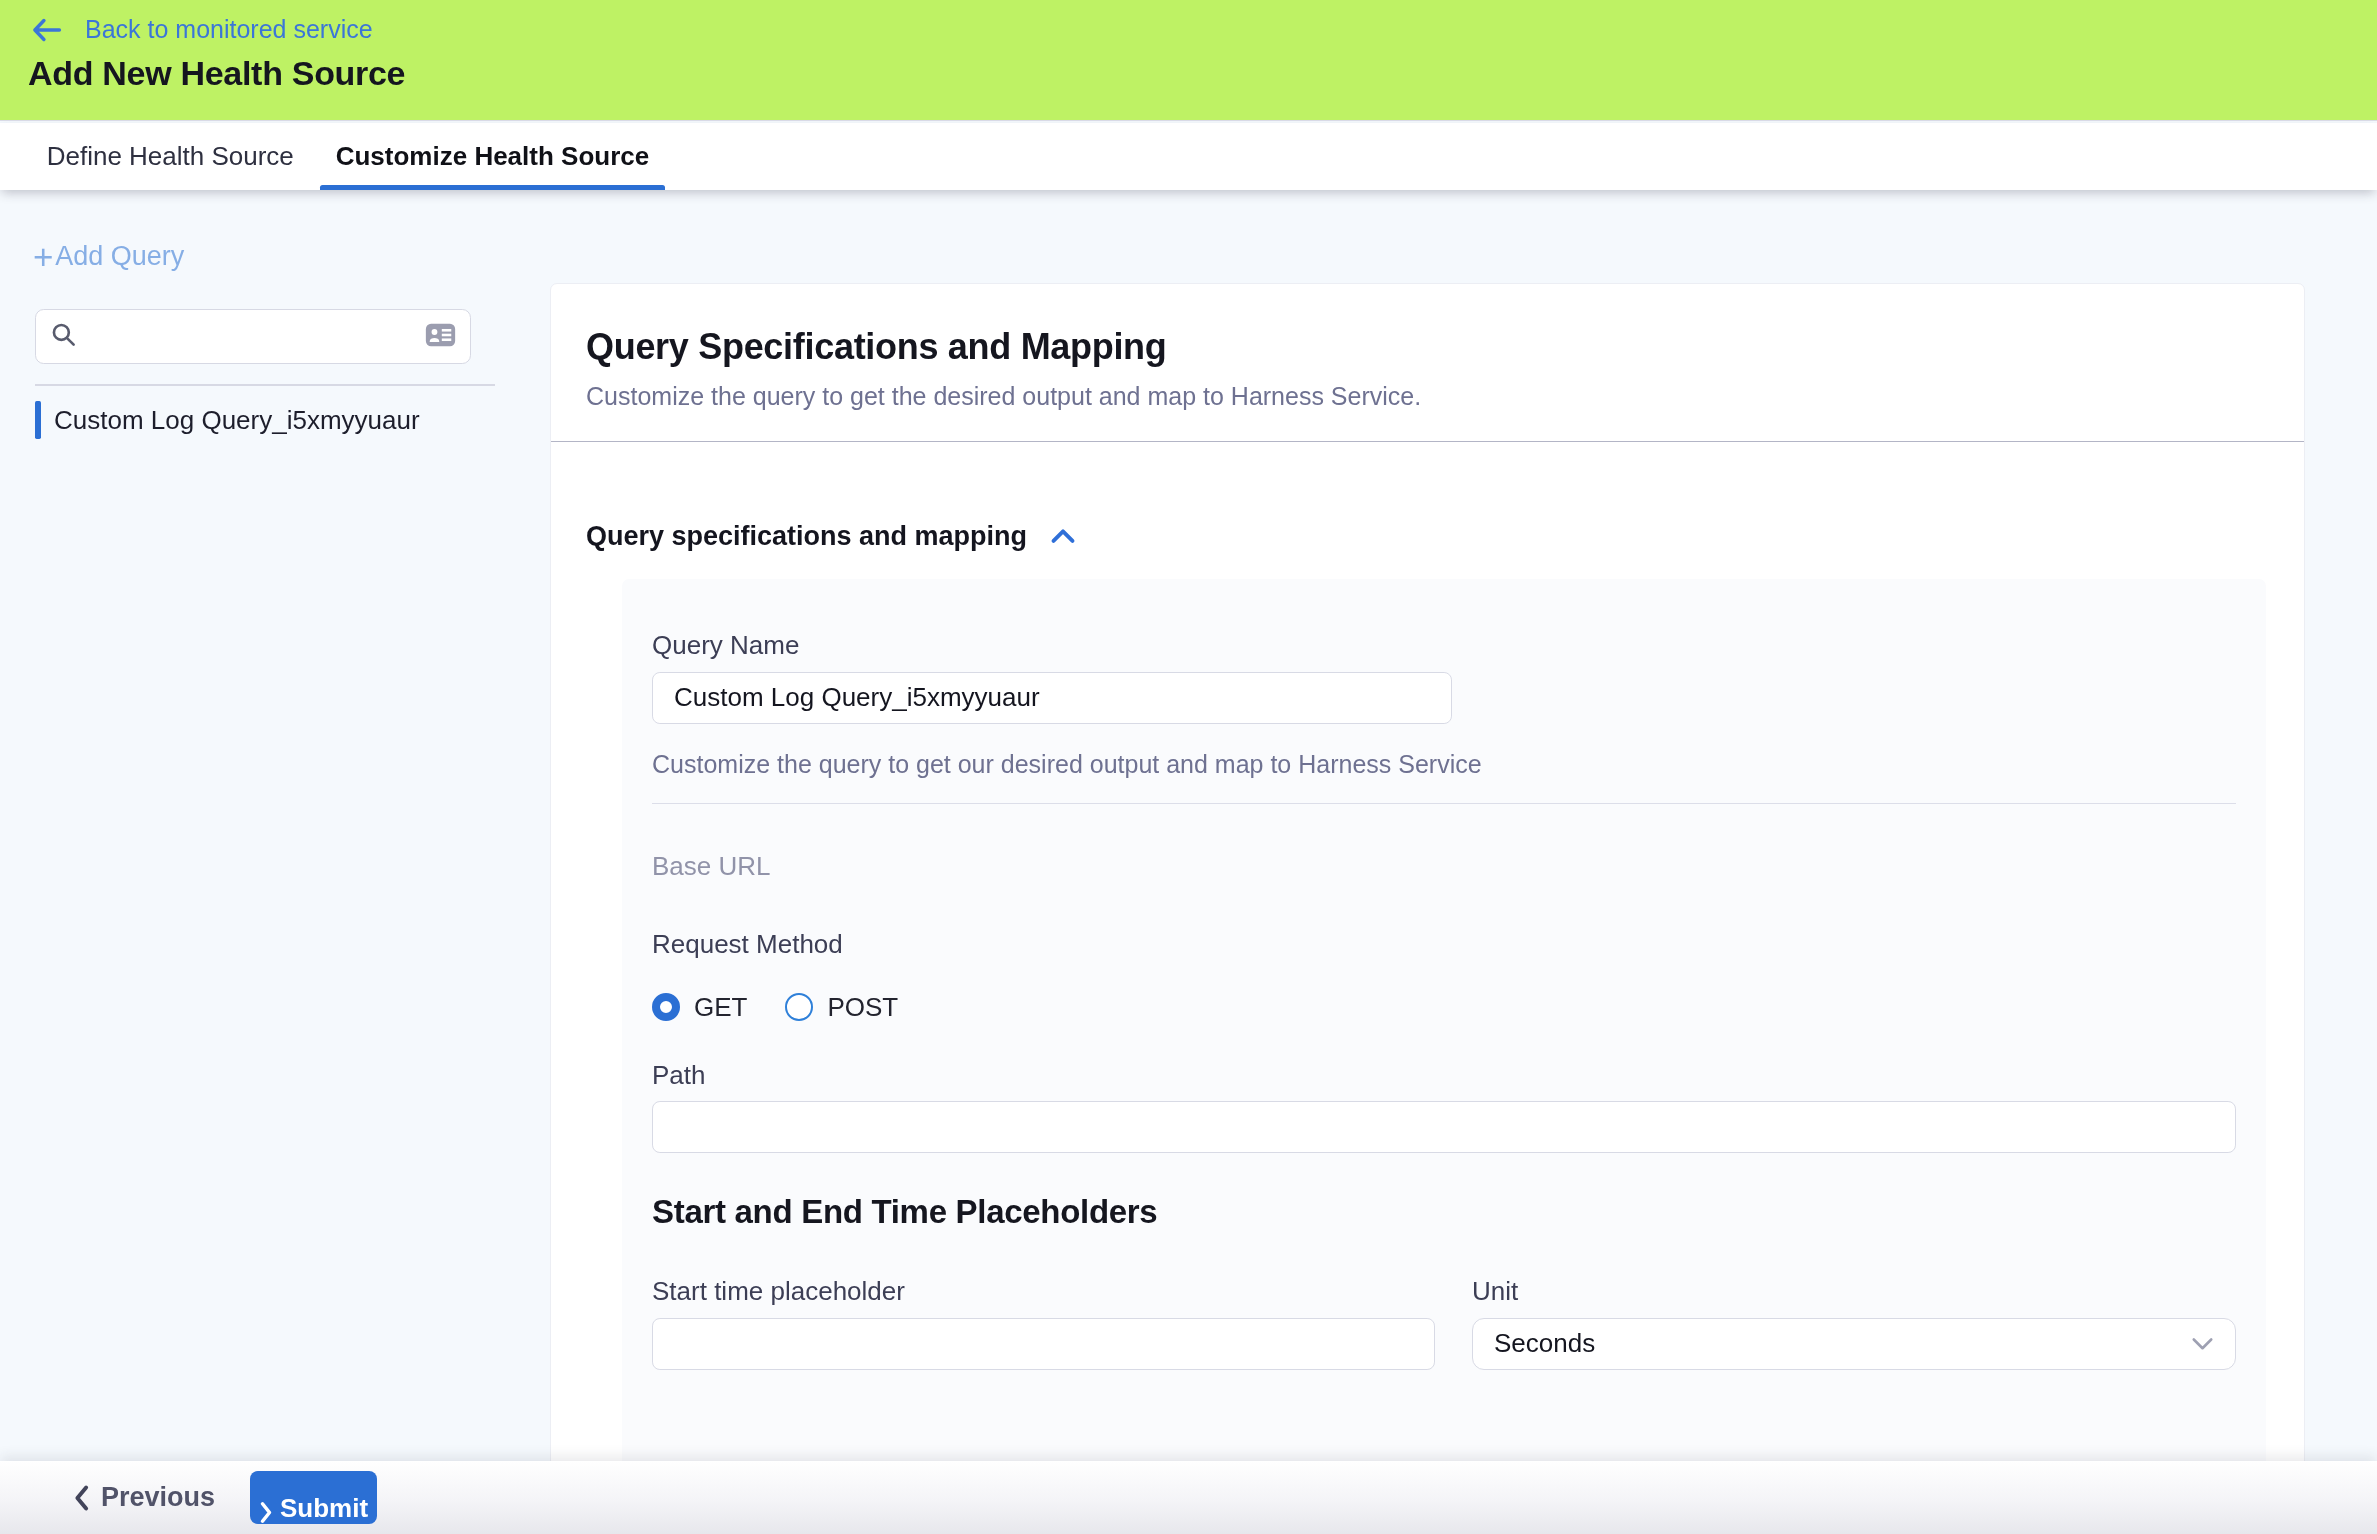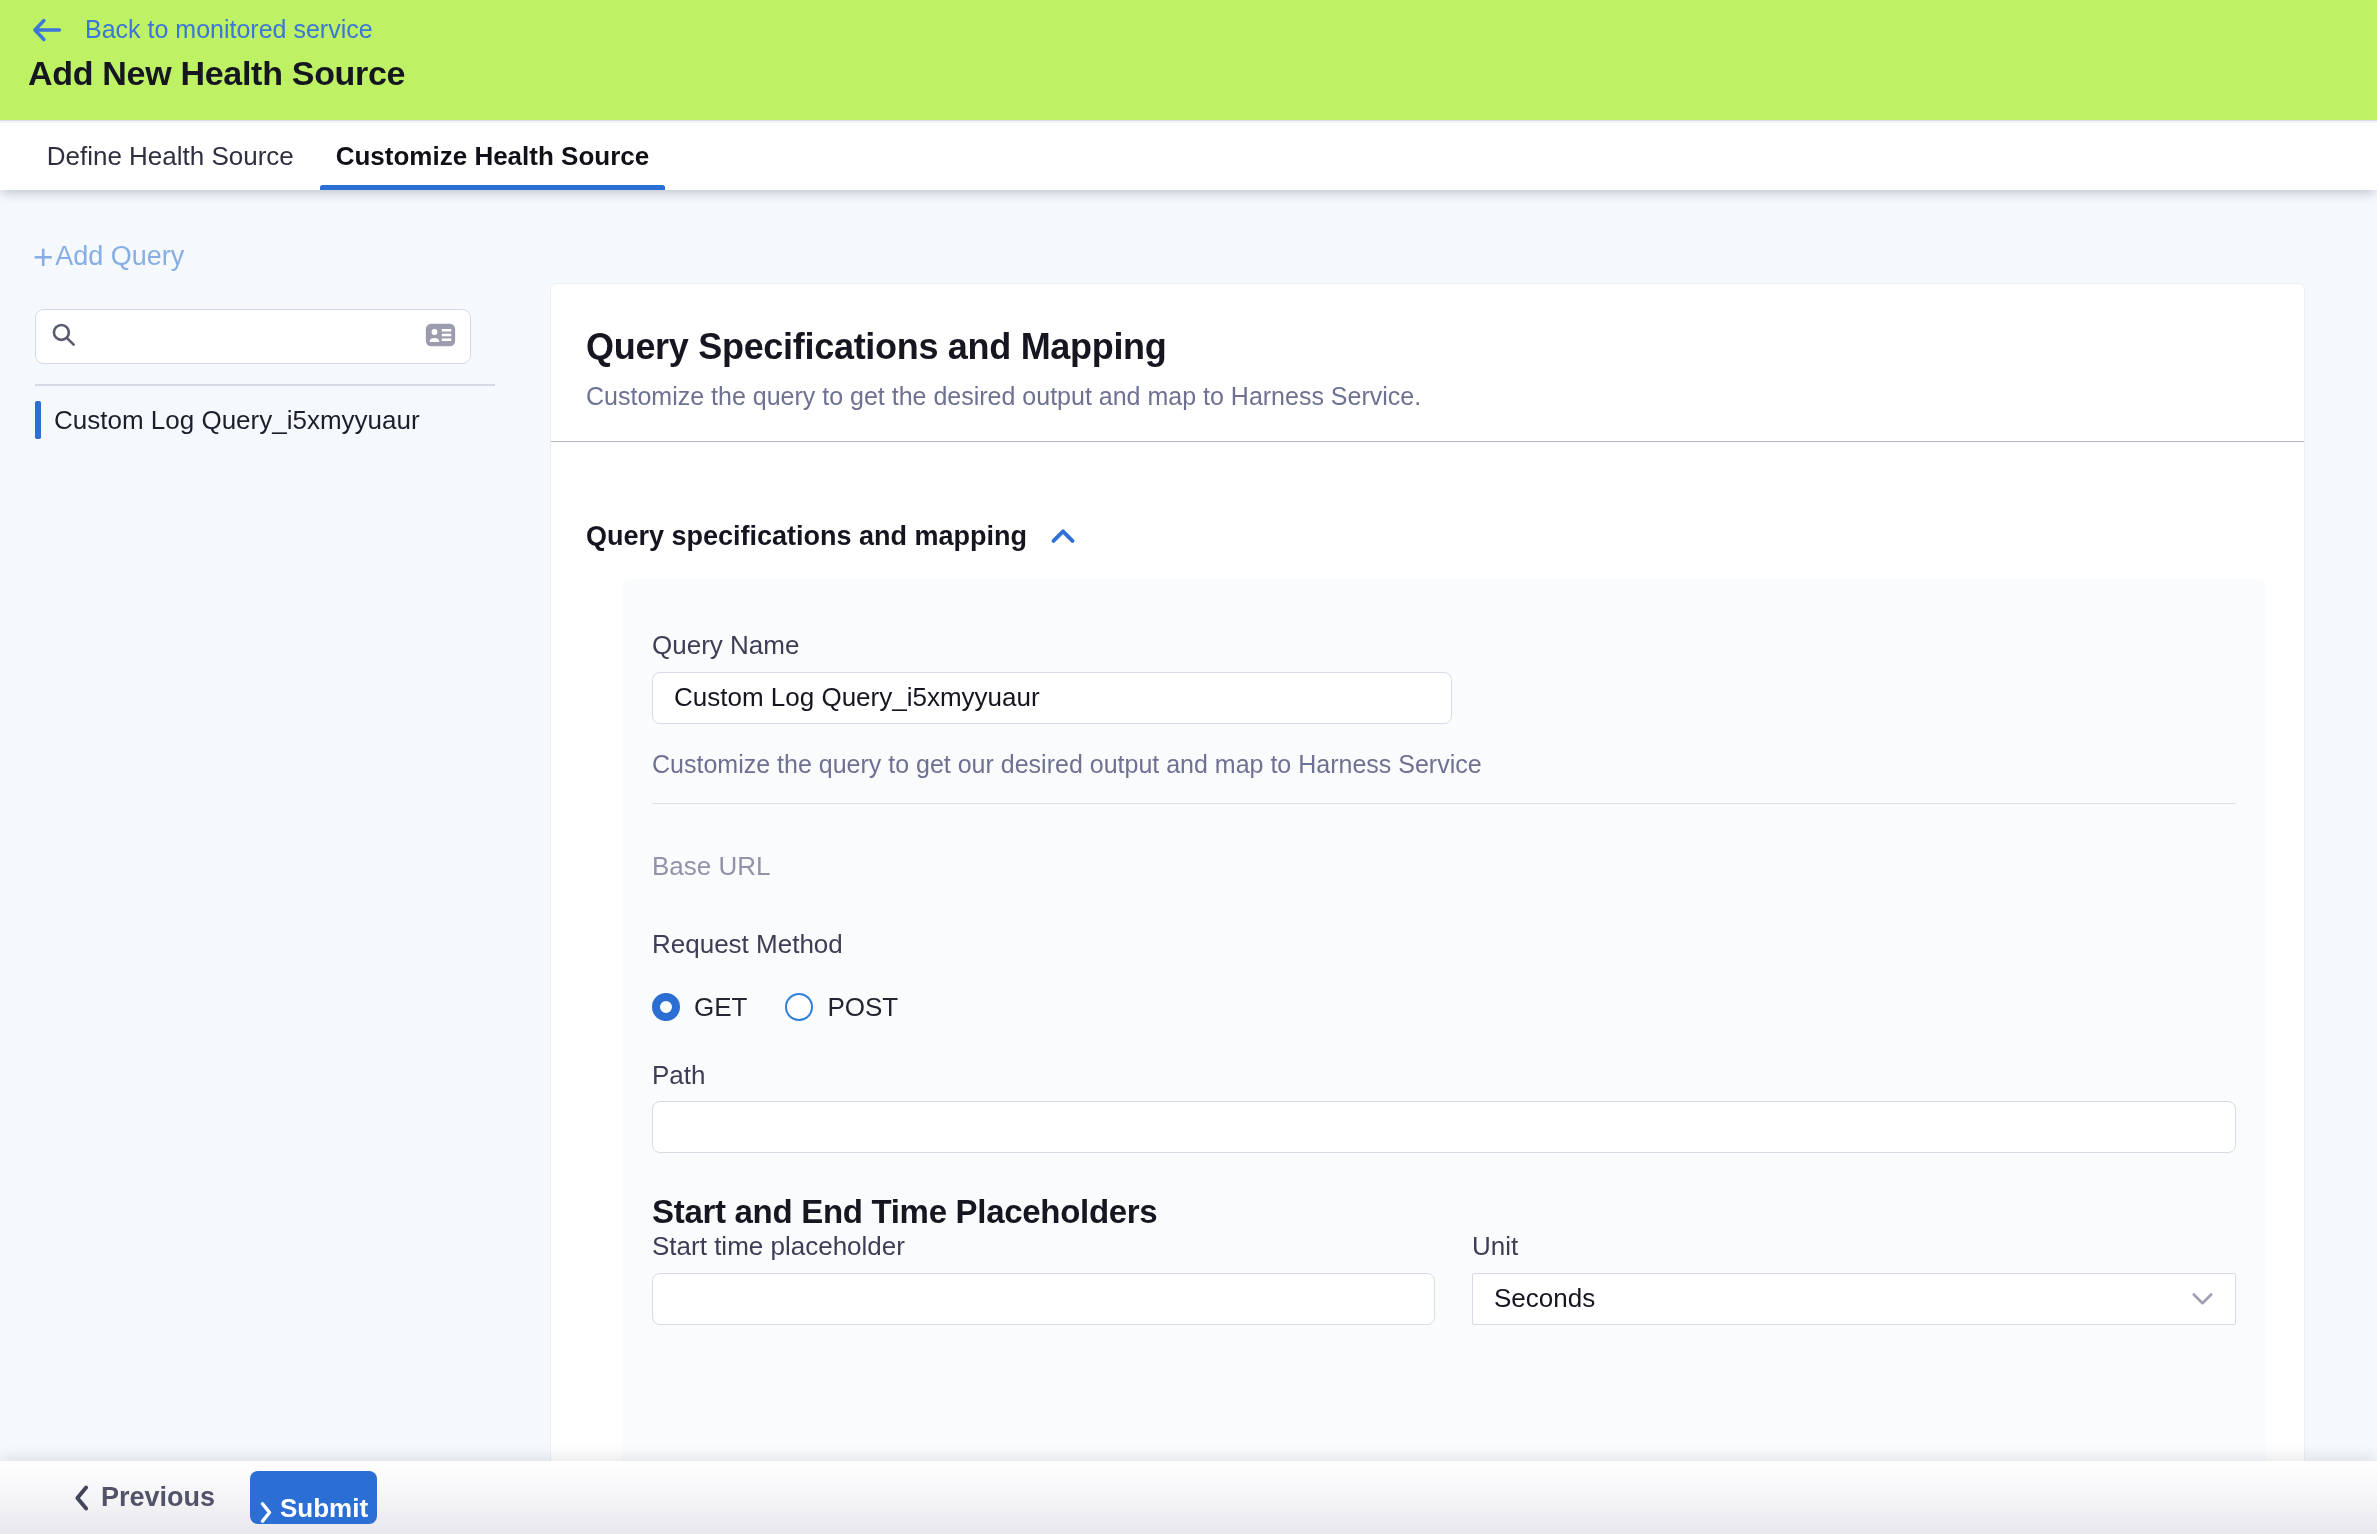--- a/index.html
+++ b/index.html
@@ -107,25 +107,25 @@
   .mt54 { margin-top:47px; }
   .radio-row { display:flex; align-items:center; margin-top:32px; }
   .radio { display:flex; align-items:center; cursor:pointer; }
   .radio + .radio { margin-left:38px; }
   .radio-circle { width:28px; height:28px; border-radius:50%; background:#ffffff; }
   .radio-circle.on { border:8.7px solid #2b6fd4; }
   .radio-circle.off { border:2.6px solid #2f80d9; }
   .radio-label { margin-left:14px; font-size:26px; color:#23242f; }
   .mt42 { margin-top:37px; }
   .sub-h2 { margin-top:40px; font-size:33px; font-weight:700; color:#15161f; letter-spacing:-0.3px; }
-  .two-col { display:flex; }
+  .two-col { display:flex; margin-top:45px; }
   .col1 { width:783px; }
   .col2 { flex:1; margin-left:37px; }
   .select {
-    margin-top:10.5px; height:52px; border:1.7px solid #d8dae5; border-radius:2px;
+    margin-top:10.5px; height:52px; border:1.7px solid #d8dae5; border-radius:12px;
     background:#ffffff; display:flex; align-items:center; padding:0 21px;
     font-size:26px; color:#14151f; cursor:pointer; justify-content:space-between;
   }
   
   .footer {
     position:absolute; left:0; top:1461px; width:2377px; height:73px; z-index:30;
     background:linear-gradient(180deg,#ffffff 0%,#f4f4f7 55%,#e7e7ec 100%);
     box-shadow:0 -5.2px 12.2px rgba(40,41,61,0.10);
   }
   .prev-btn {

